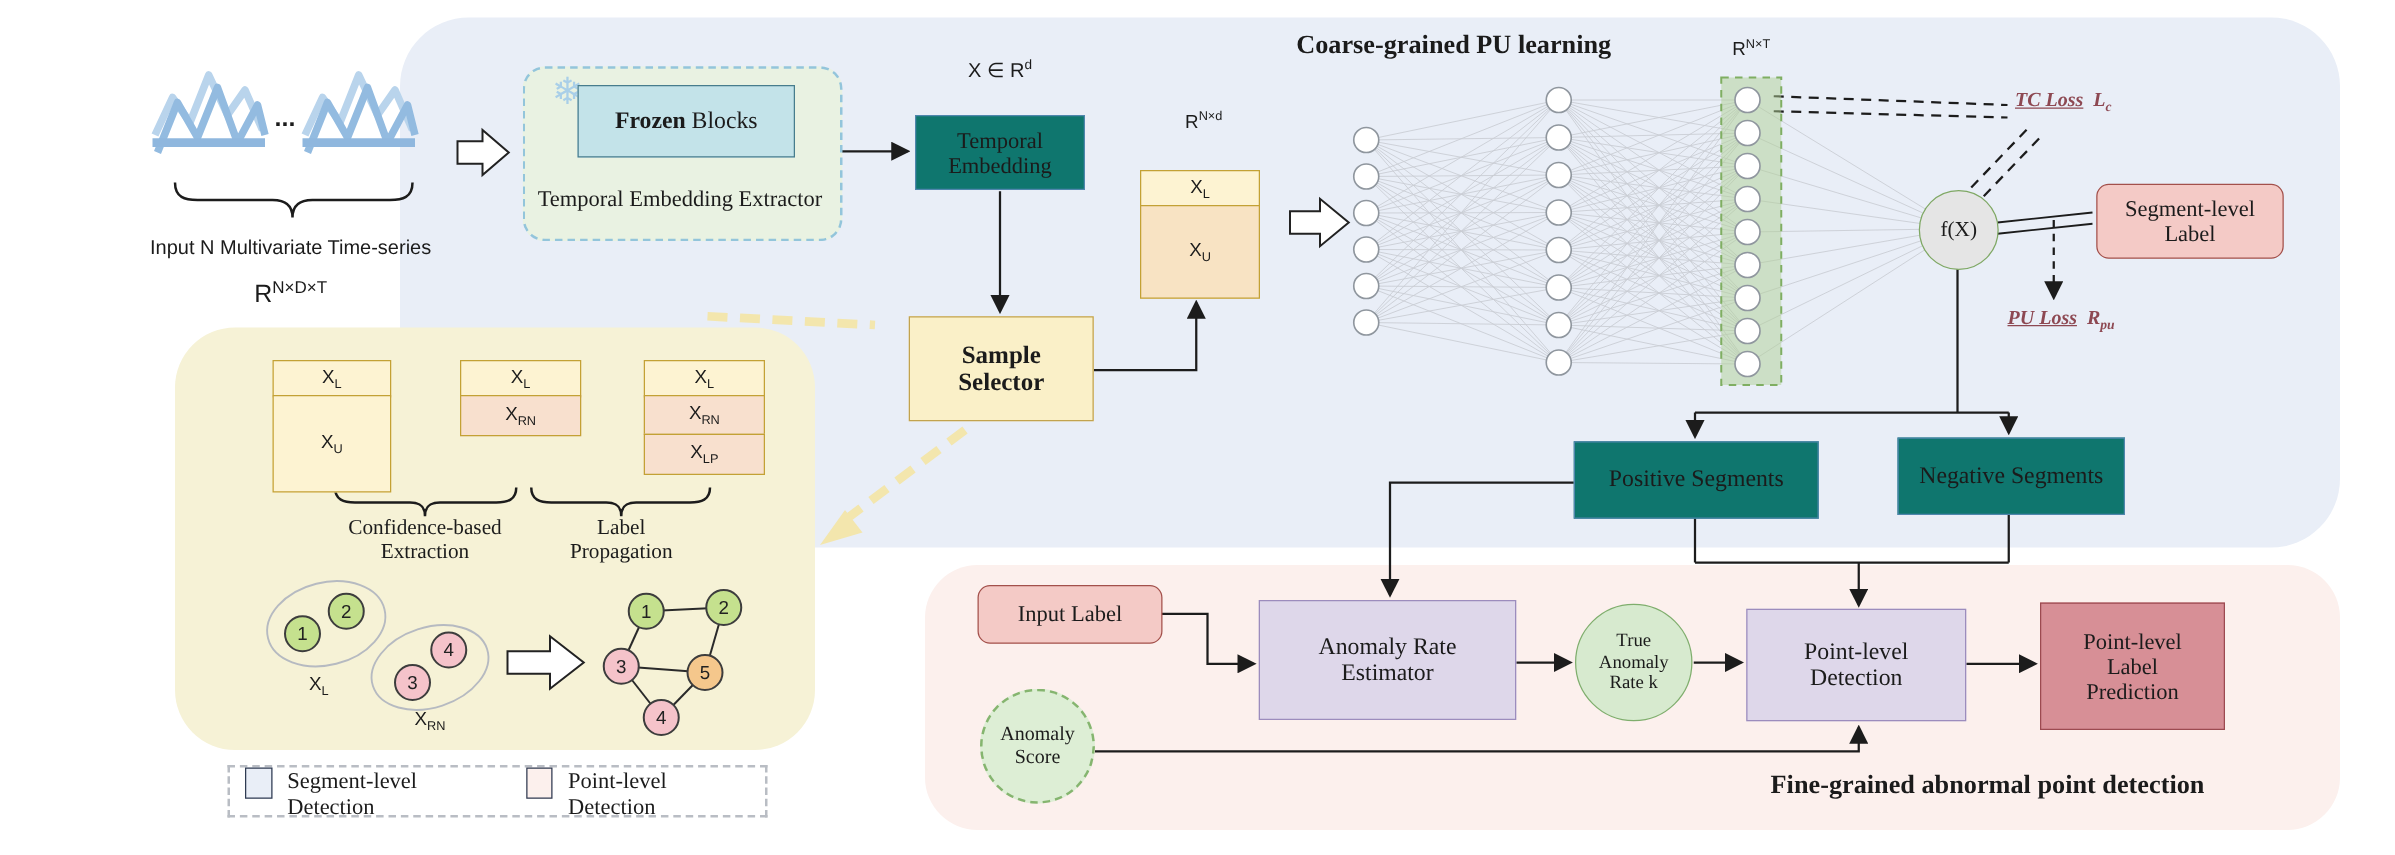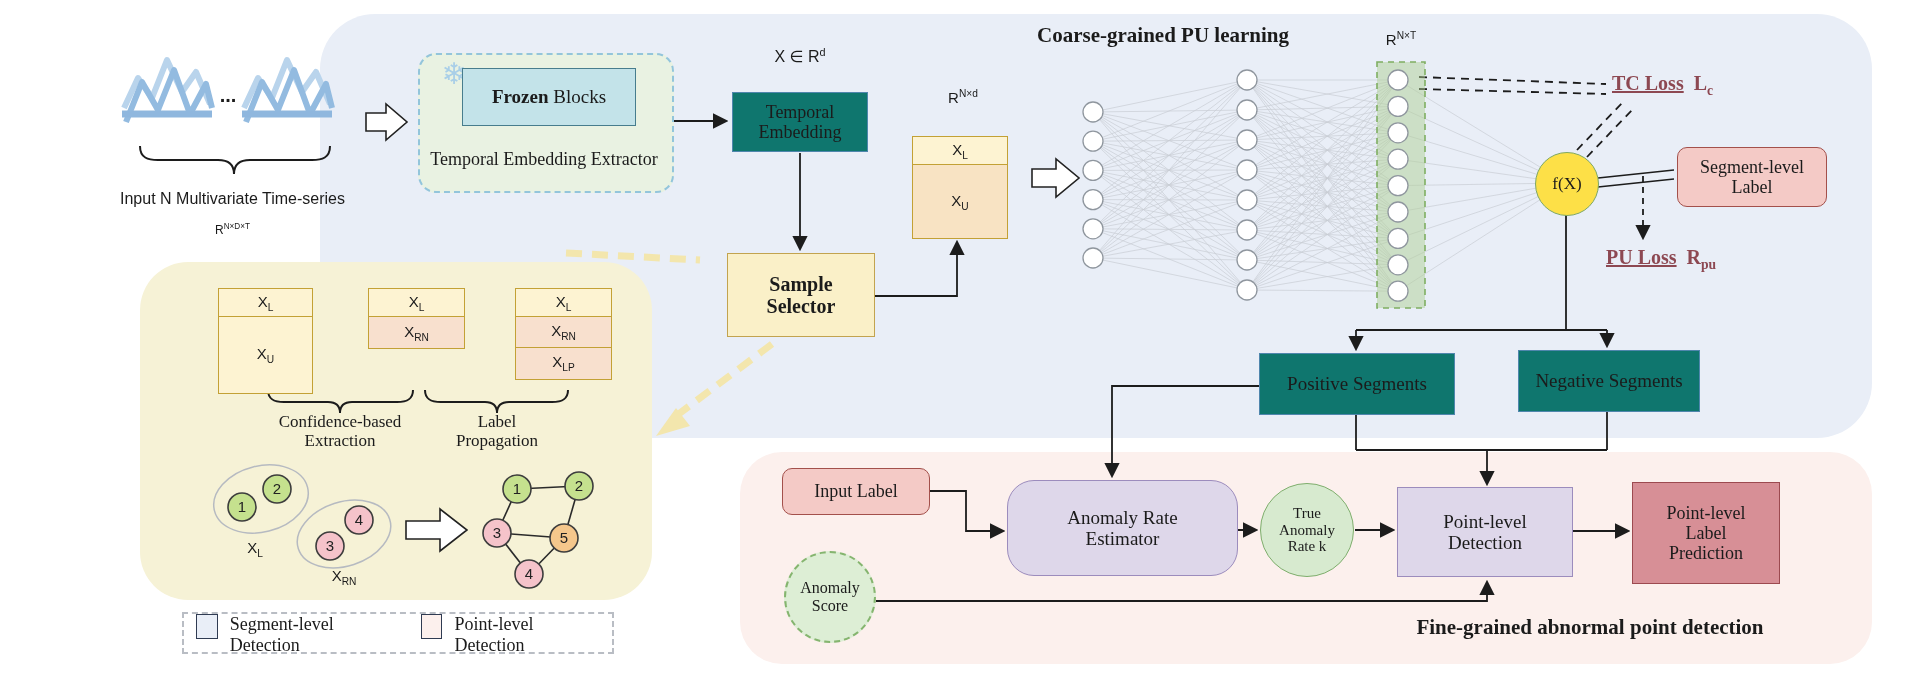--- a/index.html
+++ b/index.html
@@ -16,29 +16,29 @@
   .box{border:1.5px solid #888;}
   .title{font-weight:bold;font-size:21px;}
   .bluebox{background:#0f766e;border-color:#4f86ad;font-size:19px;}
   .tealbox{background:#c3e3e9;border-color:#477d8d;font-size:19px;}
   .greenframe{background:#e9f2e2;border:2.5px dashed #93c5db;border-radius:18px;}
   .yellowbox{background:#faf0c8;border-color:#c2a34f;}
   .purplebox{background:#ded7ea;border-color:#9c8cbd;font-size:19px;}
   .pinkbox{background:#f4cac6;border-color:#a3504b;border-radius:10px;font-size:18px;}
   .redbox{background:#d78f96;border-color:#9c4a50;font-size:18px;}
   .circ{border-radius:50%;}
-  .fx{background:#fde047;border-color:#7fa864;font-size:17px;}
+  .fx{background:#e5e5e5;border-color:#7fa864;font-size:17px;}
   .greencirc{background:#d7eacf;border-color:#7fae6d;font-size:15px;}
   .scorecirc{background:#ddeed5;border:2px dashed #85b56f;font-size:16px;}
   .row{display:flex;align-items:center;justify-content:center;border:1.5px solid #c3a135;
        font-family:"Liberation Sans",sans-serif;font-size:15px;margin-top:-1.5px;}
   .pale{background:#fdf3d2;}
   .peach{background:#f8e0ce;}
   .stack{position:absolute;z-index:4;}
-  .loss{position:absolute;z-index:4;color:#8d4852;font-weight:bold;font-size:20px;white-space:nowrap;}
+  .loss{position:absolute;z-index:4;color:#8d4852;font-weight:bold;font-size:16px;white-space:nowrap;font-style:italic;}
   .loss .un{text-decoration:underline;}
   sub{font-size:0.68em;} sup{font-size:0.68em;}
   .legendbox{position:absolute;z-index:4;left:182px;top:612px;width:432px;height:42px;
              border:2px dashed #b9bdc4;display:flex;align-items:flex-start;gap:12px;padding-left:12px;box-sizing:border-box;}
   .sw{width:25px;height:25px;border:1.5px solid #2f3b52;box-sizing:border-box;}
   .legendbox .lab{font-size:18px;margin-right:26px;}
   #nn-links line{stroke:#c9cdd4;stroke-width:0.7;}
   #nn-nodes circle{fill:#fff;stroke:#8f969e;stroke-width:1.3;}
   .capt{font-size:17px;text-align:center;}
 </style>
@@ -301,21 +301,21 @@
         <text x="497" y="538" text-anchor="middle" font-size="15" font-family="&quot;Liberation Sans&quot;, sans-serif" fill="#222">3</text>
         <circle cx="529" cy="574" r="14" fill="#f5c3ca" stroke="#3d3d3d" stroke-width="1.6"></circle>
         <text x="529" y="579" text-anchor="middle" font-size="15" font-family="&quot;Liberation Sans&quot;, sans-serif" fill="#222">4</text>
         <circle cx="564" cy="538" r="14" fill="#f5c78c" stroke="#3d3d3d" stroke-width="1.6"></circle>
         <text x="564" y="543" text-anchor="middle" font-size="15" font-family="&quot;Liberation Sans&quot;, sans-serif" fill="#222">5</text>
       </g>
   </svg>
 
   <div class="lbl sans" style="left:208px;top:84px;width:40px;font-weight:bold;font-size:20px;">...</div>
   <div class="lbl sans" style="left:90px;top:190px;width:285px;font-size:16px;">Input N Multivariate Time-series</div>
-  <div class="lbl sans" style="left:90px;top:222px;width:285px;font-size:12px;">
+  <div class="lbl sans" style="left:90px;top:222px;width:285px;font-size:20px;">
     <span><span>R</span><sup>N×D×T</sup></span>
   </div>
 
   <div class="box greenframe" style="left:418px;top:53px;width:252px;height:136px;"></div>
   <div class="lbl" style="left:436px;top:56px;width:36px;height:36px;font-size:30px;color:#a9cfe8;z-index:5;">❄</div>
   <div class="box tealbox" style="left:462px;top:68px;width:172px;height:56px;z-index:5;">
     <span><b>Frozen</b><span> Blocks</span></span>
   </div>
   <div class="lbl" style="left:418px;top:132px;width:252px;height:54px;font-size:18px;z-index:5;">Temporal Embedding Extractor</div>
 
@@ -384,21 +384,21 @@
   <div class="lbl capt" style="left:255px;top:412px;width:170px;">Confidence-based Extraction</div>
   <div class="lbl capt" style="left:437px;top:412px;width:120px;">Label Propagation</div>
   <div class="lbl sans" style="left:225px;top:540px;width:60px;font-size:15px;">
     <span><span>X</span><sub>L</sub></span>
   </div>
   <div class="lbl sans" style="left:312px;top:568px;width:64px;font-size:15px;">
     <span><span>X</span><sub>RN</sub></span>
   </div>
 
   <div class="box pinkbox" style="left:782px;top:468px;width:146px;height:45px;">Input Label</div>
-  <div class="box purplebox" style="left:1007px;top:480px;width:231px;height:96px;padding:0 22px;box-sizing:border-box;border-radius:27px;">Anomaly Rate Estimator</div>
+  <div class="box purplebox" style="left:1007px;top:480px;width:206px;height:96px;padding:0 22px;box-sizing:border-box;">Anomaly Rate Estimator</div>
   <div class="box circ greencirc" style="left:1260px;top:483px;width:94px;height:94px;padding:4px;box-sizing:border-box;">True Anomaly Rate k</div>
   <div class="box purplebox" style="left:1397px;top:487px;width:176px;height:90px;padding:0 30px;box-sizing:border-box;">Point-level Detection</div>
   <div class="box redbox" style="left:1632px;top:482px;width:148px;height:102px;padding:0 24px;box-sizing:border-box;">Point-level Label Prediction</div>
   <div class="box circ scorecirc" style="left:784px;top:551px;width:92px;height:92px;padding:6px;box-sizing:border-box;">Anomaly Score</div>
   <div class="lbl title" style="left:1370px;top:616px;width:440px;">Fine-grained abnormal point detection</div>
 
   <div class="legendbox">
     <div class="sw" style="background:#e9eef7;"></div>
     <div class="lab">Segment-level Detection</div>
     <div class="sw" style="background:#fcf0ed;"></div>

